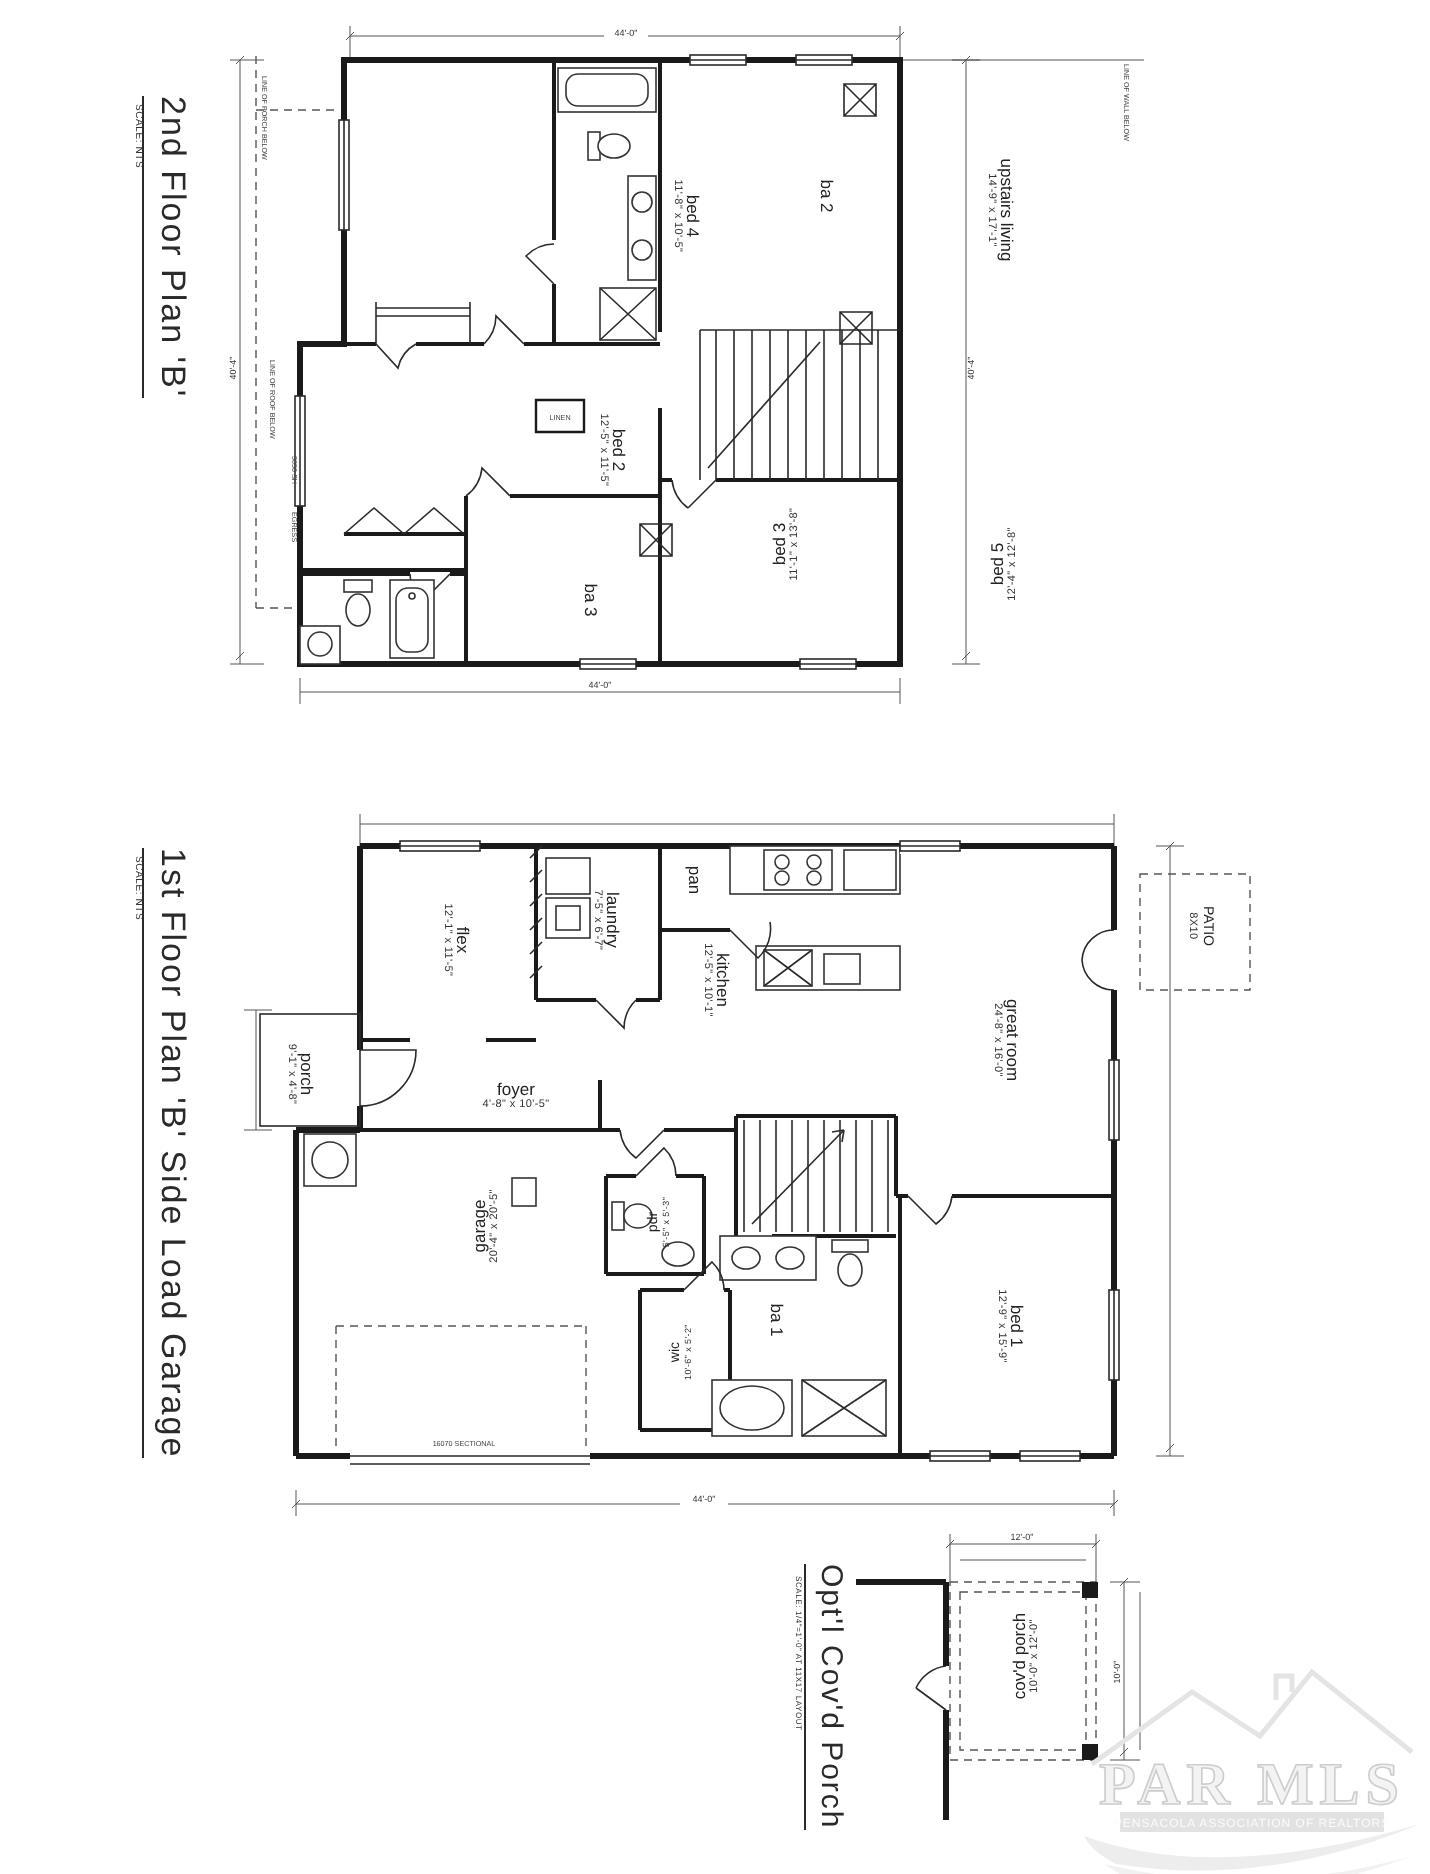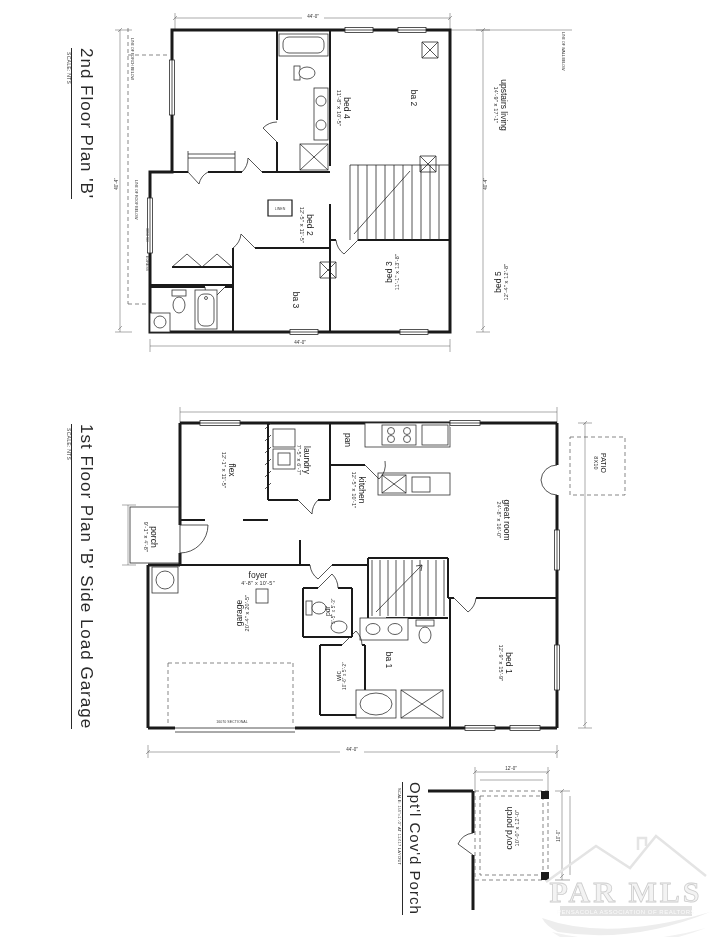--- a/index.html
+++ b/index.html
@@ -359,21 +359,21 @@
     <span class="rname">laundry</span>
     <span class="rdims">7'-5" x 6'-7"</span>
   </div>
 <div class="rlabel cw" style="left:347px;top:440px;">
     <span class="rname">pan</span>
   </div>
 <div class="rlabel cw" style="left:358px;top:490px;">
     <span class="rname">kitchen</span>
     <span class="rdims">12'-5" x 10'-1"</span>
   </div>
-<div class="rlabel flat" style="left:258px;top:548px;margin-top:31px;">
+<div class="rlabel flat" style="left:258px;top:548px;">
     <span class="rname">foyer</span>
     <span class="rdims">4'-8" x 10'-5"</span>
   </div>
 <div class="rlabel cw" style="left:150px;top:537px;">
     <span class="rname">porch</span>
     <span class="rdims">9'-1" x 4'-8"</span>
   </div>
 <div class="rlabel cw" style="left:503px;top:520px;">
     <span class="rname">great room</span>
     <span class="rdims">24'-8" x 16'-0"</span>

